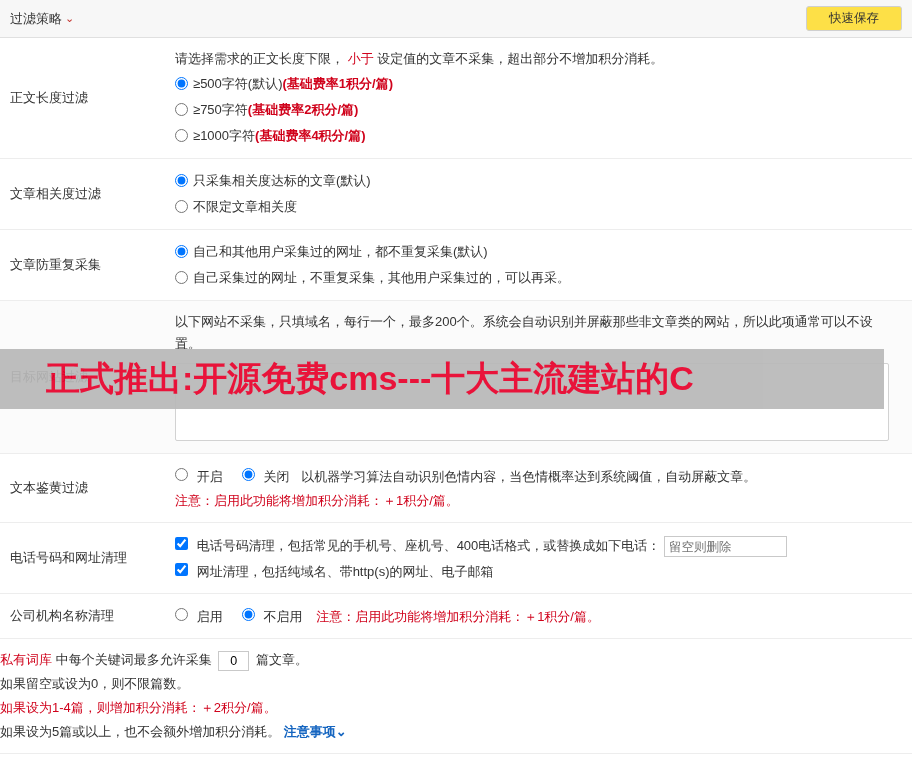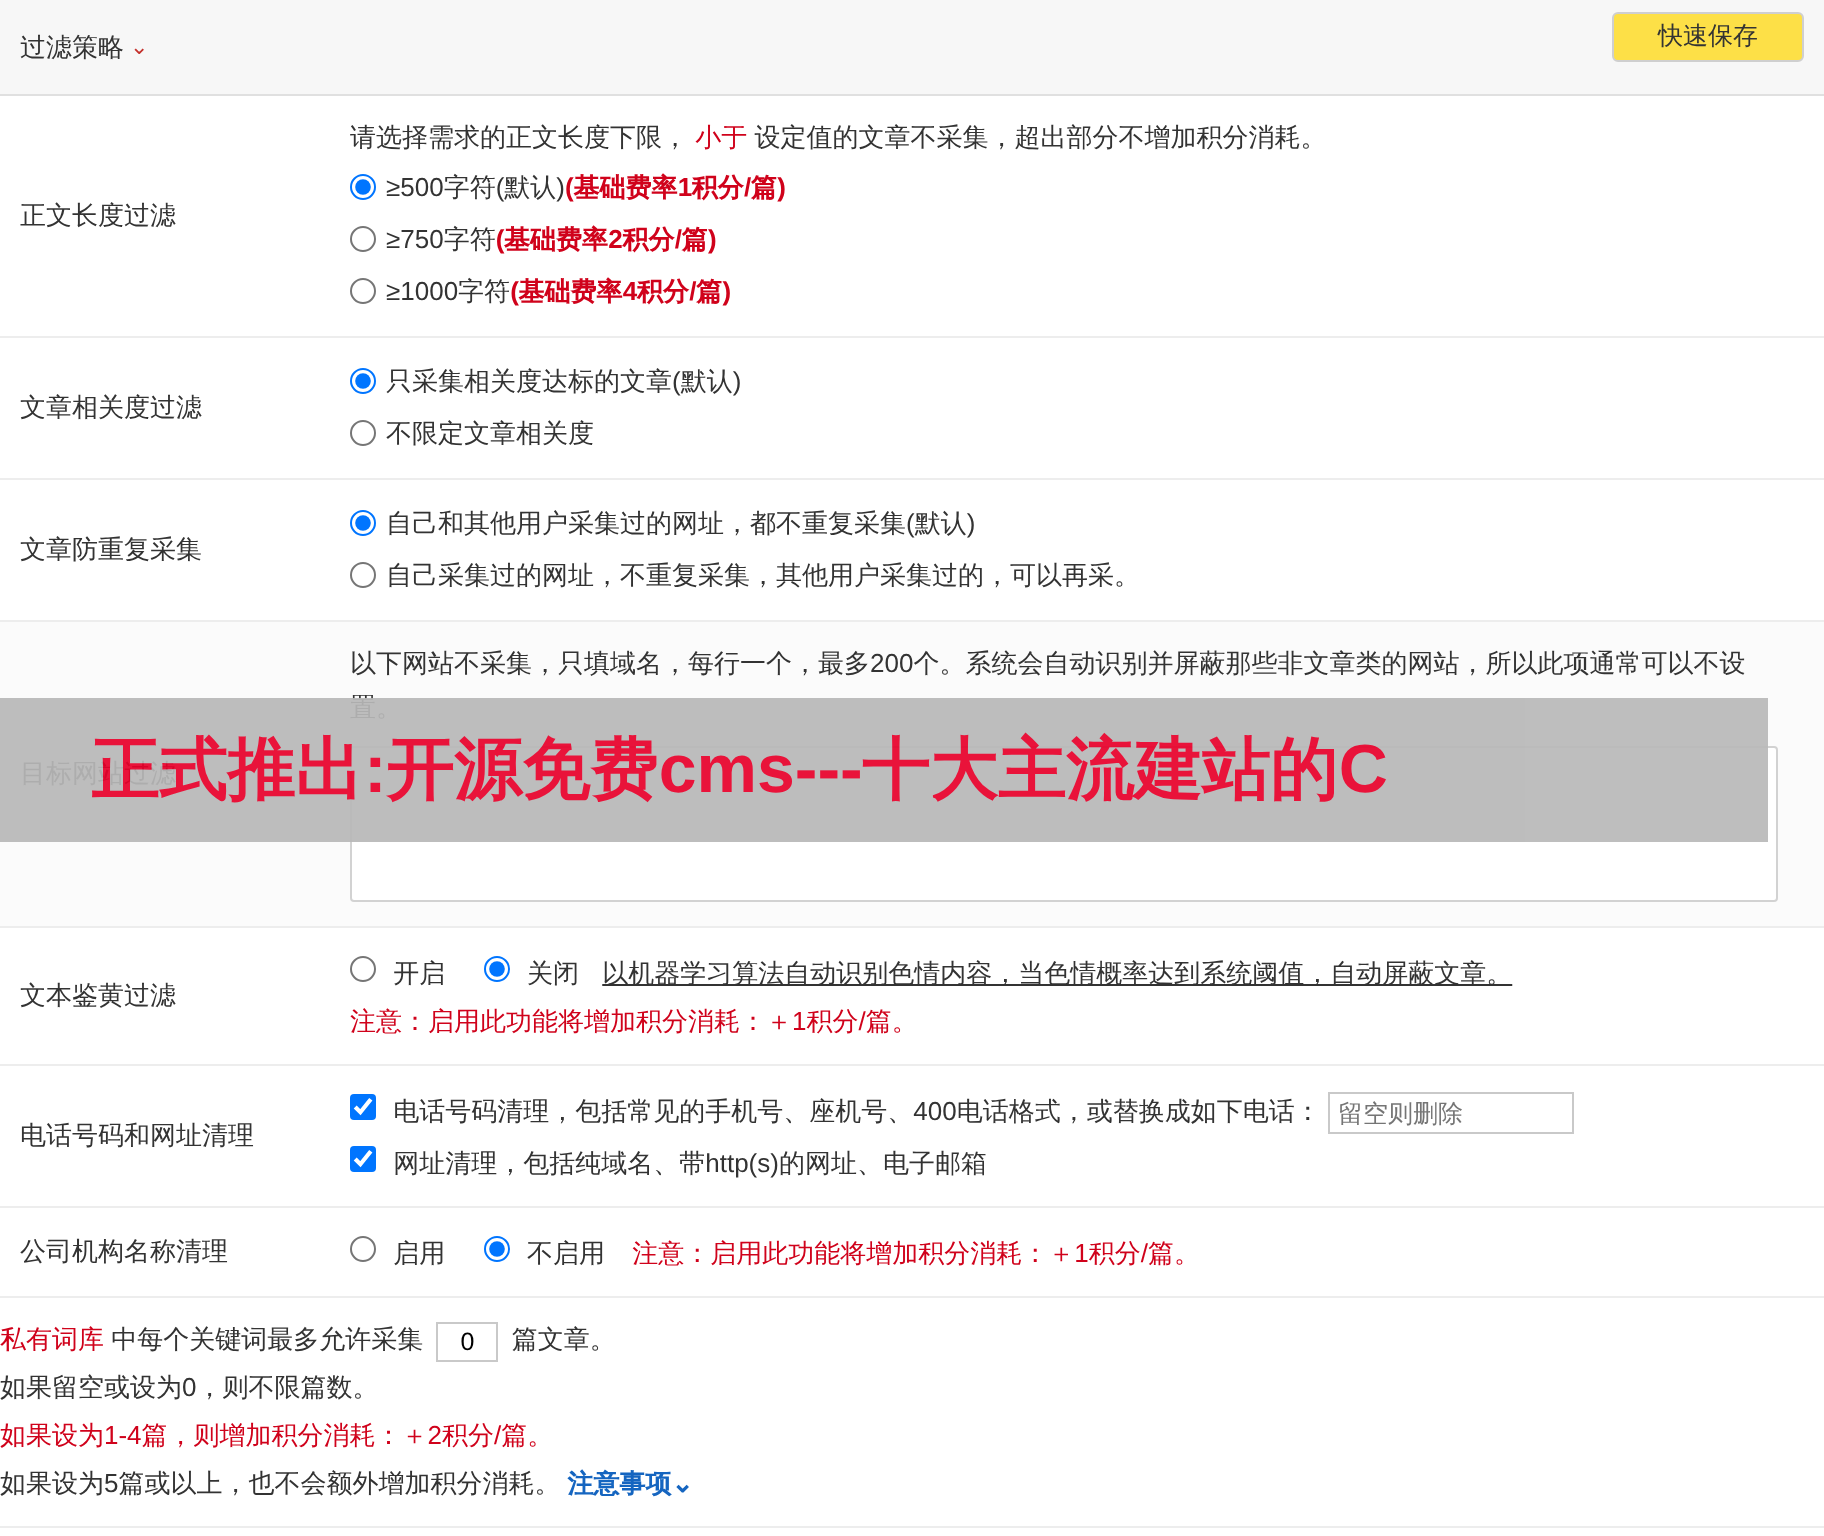--- a/index.html
+++ b/index.html
@@ -9,21 +9,21 @@
     background: #ffffff;
     font-family: "Liberation Sans", sans-serif;
     font-size: 13px;
     color: #333333;
     overflow: hidden;
   }
   .page { position: relative; width: 912px; height: 768px; }
 
   
   .header {
-    height: 48px;
+    height: 38px;
     background: #f7f7f7;
     border-bottom: 1px solid #e0e0e0;
     display: flex;
     align-items: center;
     padding: 0 12px 0 10px;
     position: relative;
   }
   .header-caret {
     color: #c4302b;
     font-size: 11px;
@@ -113,21 +113,21 @@
     margin: 0 3px;
   }
   .inline-gap { display: inline-block; width: 12px; }
 
   
   .overlay {
     position: absolute;
     left: 0;
     top: 349px;
     width: 884px;
-    height: 72px;
+    height: 60px;
     background: #b8b8b8;
     opacity: .92;
     display: flex;
     align-items: center;
     padding-left: 46px;
   }
   .overlay-text {
     color: #e8002a;
     font-size: 34px;
     font-weight: bold;
@@ -212,21 +212,21 @@
 
   <div class="row">
     <div class="row-label">文本鉴黄过滤</div>
     <div class="row-body">
       <div class="line">
         <input type="radio" name="porn" style="">
         <span class="opt-text">开启</span>
         <span class="inline-gap"></span>
         <input type="radio" name="porn" checked="" style="">
         <span class="opt-text">关闭</span>
-        <span class="opt-text" style="margin-left:8px;text-decoration:underline;">以机器学习算法自动识别色情内容，当色情概率达到系统阈值，自动屏蔽文章。</span>
+        <span class="opt-text" style="margin-left:8px;">以机器学习算法自动识别色情内容，当色情概率达到系统阈值，自动屏蔽文章。</span>
       </div>
       <div class="line red">注意：启用此功能将增加积分消耗：＋1积分/篇。</div>
     </div>
   </div>
 
   <div class="row">
     <div class="row-label">电话号码和网址清理</div>
     <div class="row-body">
       <div class="line">
         <input type="checkbox" checked="" style="">

